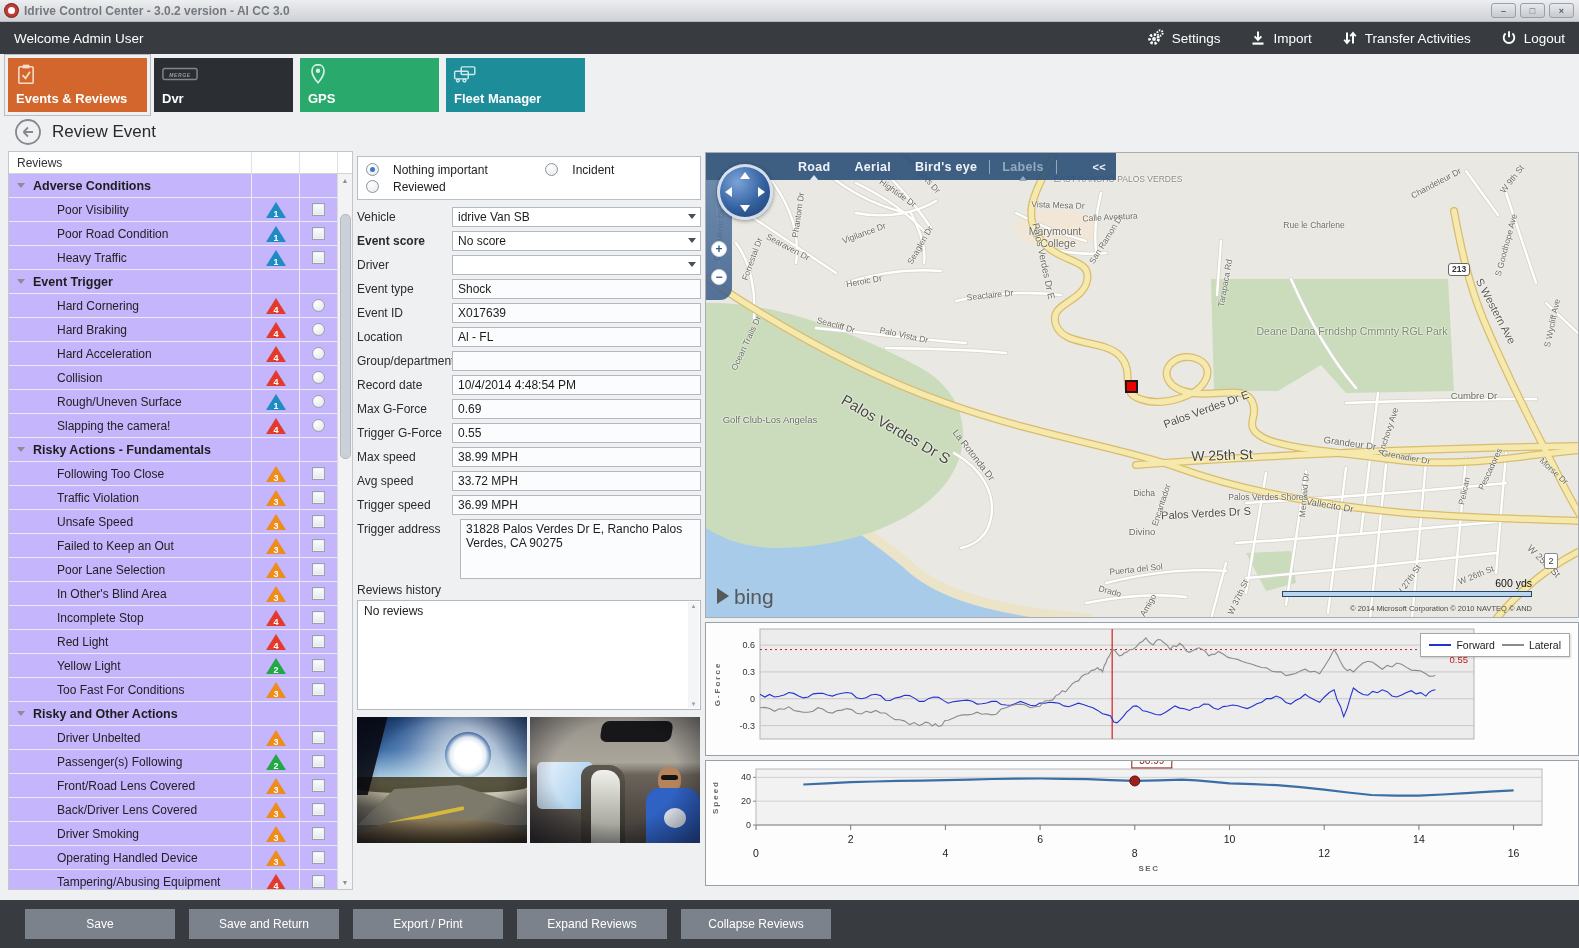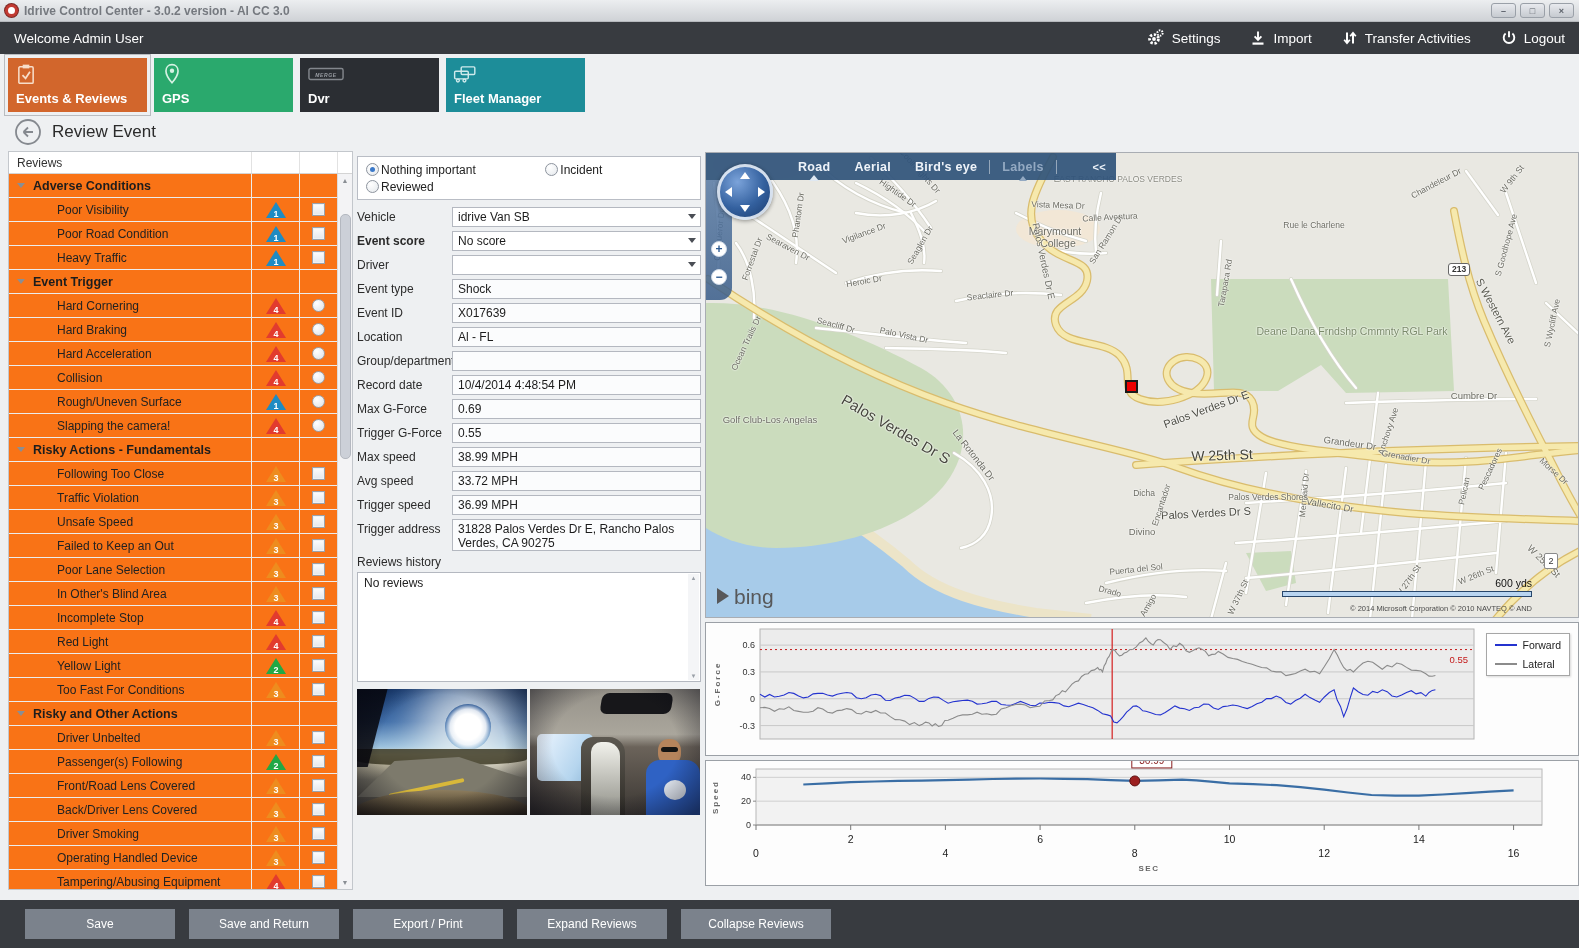--- a/index.html
+++ b/index.html
@@ -30,47 +30,47 @@
   
   .pagetitle { position:absolute; left:14px; top:118px; display:flex; align-items:center; gap:10px; }
   .ptext { font-size:17px; color:#2b2b2b; }
 
   
   .treepanel { position:absolute; left:8px; top:151px; width:345px; height:739px; background:#fff; border:1px solid #c3c7cc; }
   .treeheader { height:22px; display:grid; grid-template-columns:1fr 48px 38px 15px; align-items:center; border-bottom:1px solid #d4d4d4; font-size:12px; color:#333; }
   .treeheader .hcell { padding-left:8px; height:100%; display:flex; align-items:center; }
   .treeheader .hsep { border-left:1px solid #e2e2e2; height:100%; }
   .treebody { position:absolute; left:0; top:22px; right:15px; bottom:0; overflow:hidden; }
-  .trow { display:grid; grid-template-columns:24px 1fr 48px 38px; height:24px; align-items:center; border-bottom:1px solid #ececec; background:#f97316; }
+  .trow { display:grid; grid-template-columns:24px 1fr 48px 38px; height:24px; align-items:center; border-bottom:1px solid #ececec; background:#c4b5fd; }
   .trow .c-icon,.trow .c-ctl { border-left:1px solid #ececec; height:100%; display:flex; align-items:center; justify-content:center; }
   .expander { width:0; height:0; margin:0 auto; }
   .group .expander { border-left:4px solid transparent; border-right:4px solid transparent; border-top:5px solid #8a8e94; }
   .gname { font-weight:bold; font-size:12.5px; color:#1d1d1d; }
   .iname { font-size:12px; color:#222; padding-left:24px; white-space:nowrap; overflow:hidden; }
   .badge { position:relative; width:22px; height:18px; display:block; }
   .ctl-check { width:13px; height:13px; border:1px solid #9aa2ac; background:linear-gradient(#fdfdfd,#e4e7eb); box-shadow:inset 0 0 0 1px #eef1f4; }
   .ctl-radio { width:13px; height:13px; border:1px solid #9aa2ac; border-radius:50%; background:radial-gradient(circle at 35% 30%,#ffffff,#dde1e6); }
   .treescroll { position:absolute; right:0; top:22px; bottom:0; width:15px; background:#f3f3f5; border-left:1px solid #dcdcdc; }
   .sarrow { position:absolute; left:0; width:100%; text-align:center; font-size:7px; color:#8a8e94; }
   .sthumb { position:absolute; left:2px; width:11px; border-radius:5px; background:#ccd0d8; border:1px solid #b4b8c0; }
 
   
   .formpanel { position:absolute; left:357px; top:156px; width:344px; }
   .statusbox { height:44px; background:#fff; border:1px solid #b9bdc5; padding:4px 8px; display:grid; grid-template-columns:55% 45%; align-items:center; margin-bottom:7px; }
-  .radioopt { display:flex; align-items:center; gap:2px; font-size:12px; }
+  .radioopt { display:flex; align-items:center; gap:14px; font-size:12px; }
   .status-radio { width:13px; height:13px; border-radius:50%; border:1px solid #8d949e; background:radial-gradient(circle at 35% 30%,#fff,#e4e8ec); position:relative; flex:0 0 auto; }
   .status-radio.sel::after { content:""; position:absolute; left:3px; top:3px; width:5px; height:5px; border-radius:50%; background:#3b79c9; }
   .frow { display:flex; margin-bottom:4px; align-items:flex-start; }
   .flabel { width:95px; flex:0 0 95px; font-size:12px; color:#2b2b2b; padding-top:3px; }
   .flabel.b { font-weight:bold; }
   .fctl { flex:1; border:1px solid #b4b8c0; background:#fbfcfd; min-height:20px; font-size:12px; padding:2px 5px; position:relative; color:#1c1c1c; }
   .fctl.select { background:#fff; padding-right:18px; }
   .fctl.select .arrow { position:absolute; right:4px; top:6px; width:0; height:0; border-left:4px solid transparent; border-right:4px solid transparent; border-top:5px solid #4a4e55; }
   .fctl.area { height:52px; background:#fff; }
-  .fctl.area2 { height:32px; }
+  .fctl.area2 { height:60px;margin-left:8px; }
   .mini-scroll { position:absolute; right:1px; top:1px; bottom:1px; width:11px; background:#f4f5f7; font-size:6px; color:#9aa0a8; display:flex; flex-direction:column; justify-content:space-between; align-items:center; padding:1px 0; }
   .histlabel { font-size:12px; color:#2b2b2b; margin:4px 0 3px; }
   .histbox { position:relative; height:110px; background:#fff; border:1px solid #b4b8c0; font-size:12px; padding:3px 6px; }
   .thumbs { display:flex; gap:3px; margin-top:7px; }
   .cam { width:170px; height:126px; position:relative; overflow:hidden; background:#222; }
 
   
   .cam1 { background:linear-gradient(#16407e 0%,#3d6ca8 26%,#9cc2de 46%,#d9d9c9 52%,#b9b29a 58%,#6f6c60 72%,#4a463c 100%); }
   .sun { position:absolute; left:52%; top:12%; width:46px; height:46px; border-radius:50%; background:radial-gradient(circle,#ffffff 0 40%,rgba(255,255,255,.85) 55%,rgba(255,255,255,0) 72%); box-shadow:0 0 45px 28px rgba(255,255,250,.75); }
   .trees { position:absolute; left:0; top:48%; width:100%; height:12%; background:#3d3a24; border-radius:0 0 40% 30%; opacity:.85; }
@@ -116,21 +116,21 @@
   .mapscale .stext { font-size:10.5px; color:#111; margin-bottom:2px; }
   .mapscale .sbar { width:250px; height:6px; background:#b9d5f1; border:1px solid #27466b; }
   .mapcopy { position:absolute; right:46px; bottom:4px; font-size:7.5px; color:#4a4a4a; }
   .hwbadge { position:absolute; font-size:8.5px; font-weight:bold; color:#333; background:#fff; border:1px solid #666; border-radius:3px; padding:0 3px; line-height:11px; }
   .minibox { position:absolute; width:14px; height:16px; background:#fff; border:1px solid #8a8a8a; border-radius:2px; font-size:9px; text-align:center; line-height:15px; color:#333; }
 
   
   .chartpanel { position:absolute; left:705px; background:#fdfdfd; border:1px solid #9ba0a6; }
   #gfpanel { top:622px; width:874px; height:134px; }
   #sppanel { top:760px; width:874px; height:126px; }
-  .legend { position:absolute; right:8px; top:10px; background:#fff; border:1px solid #a6a6a6; padding:5px 8px; display:flex; flex-direction:column; gap:7px; box-shadow:1px 1px 2px rgba(0,0,0,.15); }
+  .legend { position:absolute; right:8px; top:10px; background:#fff; border:1px solid #a6a6a6; padding:5px 8px; display:flex; flex-direction:row; gap:7px; box-shadow:1px 1px 2px rgba(0,0,0,.15); }
   .lgrow { display:flex; align-items:center; gap:5px; }
   .lgswatch { width:22px; height:2px; display:inline-block; }
   .lgtext { font-size:10.5px; color:#222; }
   svg text { font-family:"Liberation Sans","DejaVu Sans",sans-serif; }
 
   
   .footer { position:absolute; left:0; top:900px; width:100%; height:48px; background:#383b40; display:flex; align-items:center; gap:14px; padding-left:25px; }
   .fbtn { width:150px; height:30px; background:#7b828c; color:#fff; font-size:12px; border:none; font-family:inherit; cursor:pointer; }
 </style>
 </head>
@@ -188,33 +188,33 @@
 
   <div class="tabs">
     <div class="tab selected" style="background: rgb(210, 102, 44);">
       <span class="tabicon"><svg width="22" height="22" viewBox="0 0 20 20">
             <rect x="3.5" y="3.5" width="13" height="15" rx="1" fill="none" stroke="#f7ddc9" stroke-width="1.4"></rect>
             <rect x="7" y="1.5" width="6" height="3.4" fill="#f7ddc9"></rect>
             <path d="M6.8,11 l2.8,2.9 L13.6,8" fill="none" stroke="#f7ddc9" stroke-width="1.6"></path>
           </svg></span>
       <span class="tablabel">Events &amp; Reviews</span>
     </div>
+    <div class="tab" style="background: rgb(43, 46, 51);">
+      <span class="tabicon"><svg width="38" height="22" viewBox="0 0 34 20">
+            <rect x="1.5" y="5" width="31" height="10" rx="1.5" fill="none" stroke="#83878d" stroke-width="1.3"></rect>
+            <text x="17" y="12.6" font-size="4.6" fill="#9a9ea4" text-anchor="middle" font-style="italic" font-weight="bold" letter-spacing="0.5">MERGE</text>
+          </svg></span>
+      <span class="tablabel">Dvr</span>
+    </div>
     <div class="tab" style="background: rgb(42, 169, 109);">
       <span class="tabicon"><svg width="22" height="22" viewBox="0 0 20 20">
             <path d="M10,1.5 C6.7,1.5 4.5,4 4.5,7.2 C4.5,11.5 10,18 10,18 S15.5,11.5 15.5,7.2 C15.5,4 13.3,1.5 10,1.5 Z" fill="none" stroke="#d6f2e3" stroke-width="1.5"></path>
             <circle cx="10" cy="7" r="2" fill="#d6f2e3"></circle>
           </svg></span>
       <span class="tablabel">GPS</span>
-    </div>
-    <div class="tab" style="background: rgb(43, 46, 51);">
-      <span class="tabicon"><svg width="38" height="22" viewBox="0 0 34 20">
-            <rect x="1.5" y="5" width="31" height="10" rx="1.5" fill="none" stroke="#83878d" stroke-width="1.3"></rect>
-            <text x="17" y="12.6" font-size="4.6" fill="#9a9ea4" text-anchor="middle" font-style="italic" font-weight="bold" letter-spacing="0.5">MERGE</text>
-          </svg></span>
-      <span class="tablabel">Dvr</span>
     </div>
     <div class="tab" style="background: rgb(29, 141, 153);">
       <span class="tabicon"><svg width="24" height="22" viewBox="0 0 22 20">
             <g stroke="#cfeaec" fill="none" stroke-width="1.3">
               <rect x="7.5" y="3.5" width="12.5" height="7" rx="1"></rect>
               <rect x="1.5" y="7.5" width="12.5" height="7" rx="1"></rect>
               <circle cx="4.5" cy="16" r="1.3"></circle>
               <circle cx="10.5" cy="16" r="1.3"></circle>
             </g>
           </svg></span>

